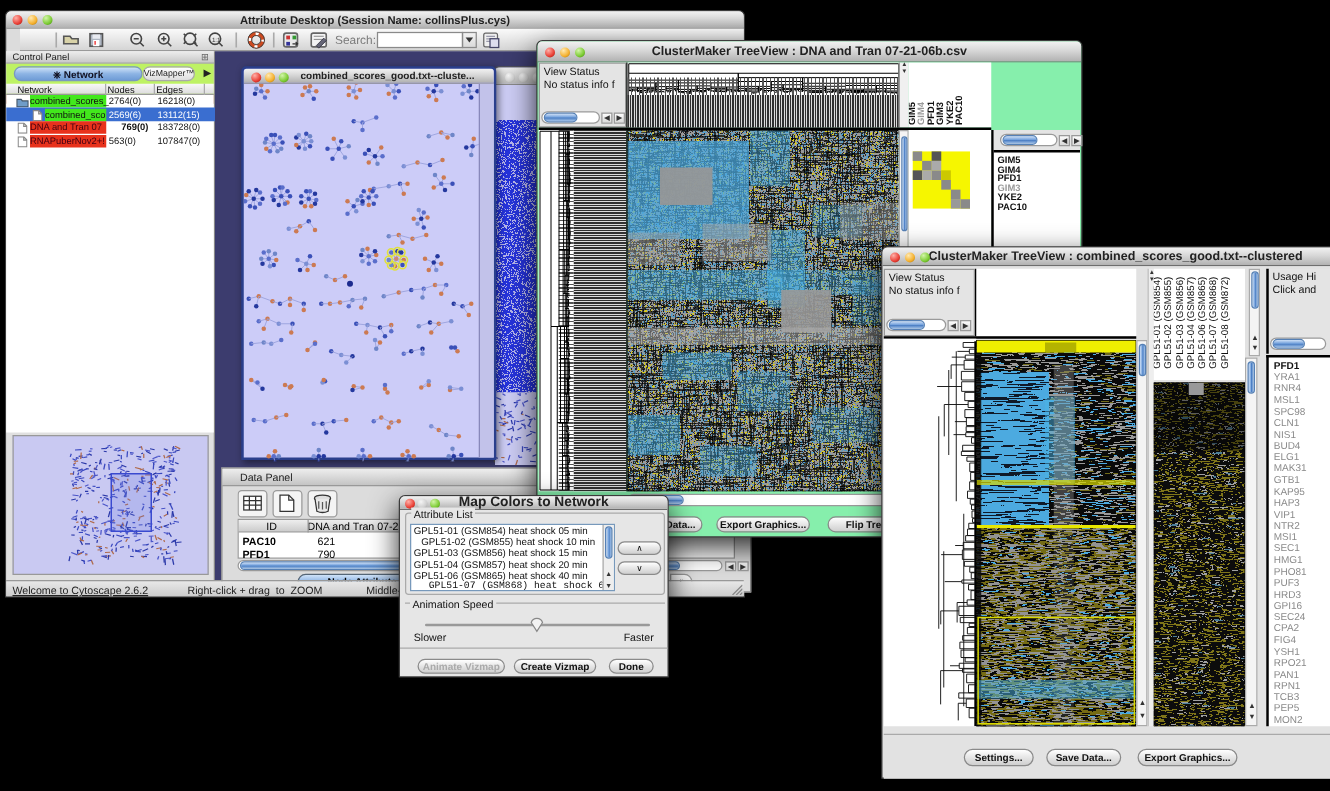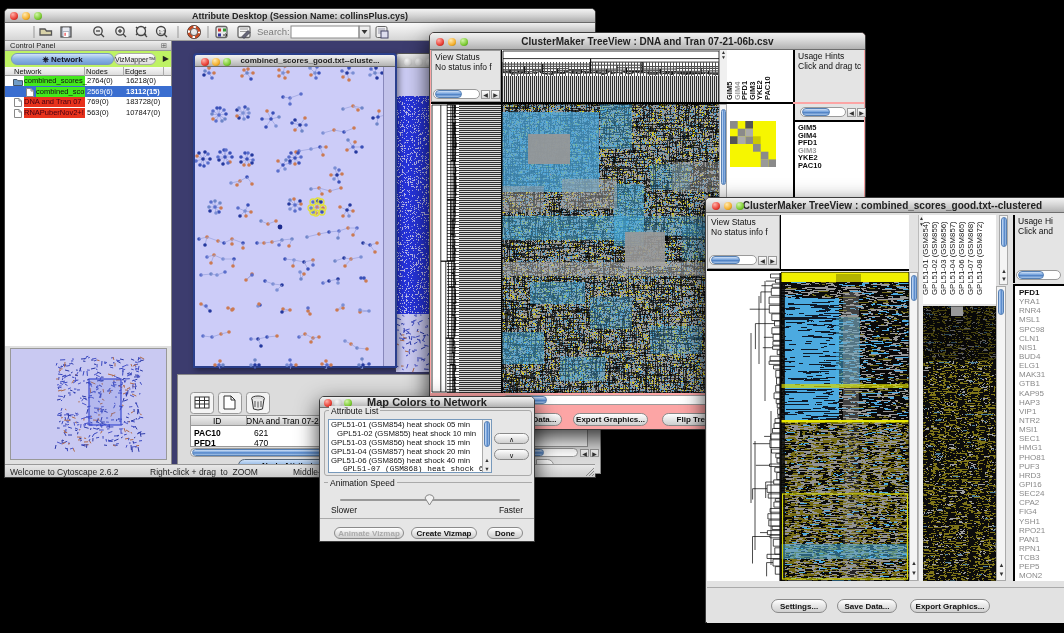--- a/index.html
+++ b/index.html
@@ -13,21 +13,21 @@
 .slider{position:absolute;background:#fff;border:1px solid #9a9a9a;border-radius:6px;}
 .sthumb{position:absolute;top:0px;bottom:0px;border-radius:5px;background:linear-gradient(#cfe0f6,#76a3dd 45%,#4c7fc4 55%,#a8c6ea);border:1px solid #5580b5;}
 .sarr{position:absolute;background:linear-gradient(#fdfdfd,#d9d9d9);border:1px solid #9a9a9a;color:#333;text-align:center;}
 .vlabs div{height:7.6px;line-height:7.6px;font-size:7.5px;font-weight:bold;color:#111;}
 </style></head><body>
 <div class="win" style="left:4px;top:8px;width:592px;height:470px;background:#dcdcdc;z-index:1">
 <div class="tbar" style="height:14px;font-size:9px;font-weight:bold;line-height:14px;">Attribute Desktop (Session Name: collinsPlus.cys)</div>
 <div class="tl r" style="left:5px;top:3px"></div>
     <div class="tl y" style="left:17px;top:3px"></div>
     <div class="tl g" style="left:29px;top:3px"></div>
-<div style="position:absolute;left:0;right:0;top:14px;height:18px;background:linear-gradient(#fafafa,#d5d5d5);border-bottom:1px solid #9a9a9a;padding-left:24px;">
+<div style="position:absolute;left:11px;right:0;top:14px;height:18px;background:linear-gradient(#fafafa,#d5d5d5);border-bottom:1px solid #9a9a9a;padding-left:24px;">
 <svg width="592" height="18">
 <g stroke="#444" stroke-width="1.3" fill="none">
 <line x1="5" y1="3" x2="5" y2="15" stroke="#aaa"></line>
 <path d="M11 12 V6 h5 l1.5 2 h5 V12 Z" fill="#d8d2a8" stroke="#555"></path>
 <rect x="32" y="4" width="10" height="10" fill="#aeb6c2" stroke="#555"></rect>
           <rect x="34" y="4.5" width="6" height="3.5" fill="#e8eaf0" stroke="none"></rect>
           <rect x="34.5" y="9" width="5" height="5" fill="#fff" stroke="none"></rect>
           <rect x="35.5" y="9.8" width="1.2" height="3" fill="#e44" stroke="none"></rect>
 <circle cx="69" cy="8" r="4.2"></circle>
           <line x1="72" y1="11" x2="75" y2="14"></line>
@@ -88,27 +88,27 @@
         <div style="position:absolute;left:19px;top:0;width:61px;height:10px;background:#42e81c;line-height:10px;">combined_scores_</div>
         <span style="position:absolute;left:82px;top:0;line-height:10px;">2764(0)</span>
         <span style="position:absolute;left:121px;top:0;line-height:10px;">16218(0)</span>
 <div style="position:absolute;left:0px;top:10px;width:167px;height:10.5px;background:#3a6ed0;"></div>
         <svg style="position:absolute;left:21px;top:11.5px" width="8" height="9">
           <path d="M0.5 8.5 V0.5 h4.5 l2.5 2.5 V8.5 Z" fill="#fff" stroke="#888"></path>
           <path d="M5 0.5 v2.5 h2.5" fill="none" stroke="#888"></path>
         </svg>
         <div style="position:absolute;left:31px;top:10.5px;width:49px;height:10px;background:#42e81c;line-height:10px;">combined_sco</div>
         <span style="position:absolute;left:82px;top:10.5px;line-height:10px;color:#fff;">2569(6)</span>
-        <span style="position:absolute;left:121px;top:10.5px;line-height:10px;color:#fff;font-weight:bold;">13112(15)</span>
+        <span style="position:absolute;left:121px;top:10.5px;line-height:10px;color:#fff;">13112(15)</span>
 <svg style="position:absolute;left:9px;top:22px" width="8" height="9">
           <path d="M0.5 8.5 V0.5 h4.5 l2.5 2.5 V8.5 Z" fill="#fff" stroke="#888"></path>
           <path d="M5 0.5 v2.5 h2.5" fill="none" stroke="#888"></path>
         </svg>
         <div style="position:absolute;left:19px;top:21px;width:61px;height:10px;background:#e8321c;line-height:10px;color:#401;">DNA and Tran 07</div>
-        <span style="position:absolute;left:82px;top:21px;line-height:10px;">769(0)</span>
+        <span style="position:absolute;left:92px;top:21px;line-height:10px;font-weight:bold;">769(0)</span>
         <span style="position:absolute;left:121px;top:21px;line-height:10px;">183728(0)</span>
 <svg style="position:absolute;left:9px;top:32.5px" width="8" height="9">
           <path d="M0.5 8.5 V0.5 h4.5 l2.5 2.5 V8.5 Z" fill="#fff" stroke="#888"></path>
           <path d="M5 0.5 v2.5 h2.5" fill="none" stroke="#888"></path>
         </svg>
         <div style="position:absolute;left:19px;top:31.5px;width:61px;height:10px;background:#e8321c;line-height:10px;color:#401;">RNAPuberNov2+!</div>
         <span style="position:absolute;left:82px;top:31.5px;line-height:10px;">563(0)</span>
         <span style="position:absolute;left:121px;top:31.5px;line-height:10px;">107847(0)</span>
 </div>
 <div style="position:absolute;left:5px;top:307px;width:157px;height:112px;background:#c9c9f2;border:1px solid #999;"><svg width="155" height="110">
@@ -1316,20 +1316,21 @@
           <circle cx="167" cy="303" r="1.8" fill="#7b8fd4"></circle>
           <line x1="168" y1="298" x2="164" y2="298" stroke="#98a0dc" stroke-width="0.7"></line>
           <circle cx="164" cy="298" r="1.8" fill="#6e86c8"></circle>
           <line x1="168" y1="298" x2="167" y2="292" stroke="#98a0dc" stroke-width="0.7"></line>
           <circle cx="167" cy="292" r="1.8" fill="#6e86c8"></circle>
           <circle cx="168" cy="298" r="1.8" fill="#24389e"></circle>
         </svg></div>
 <div style="position:absolute;right:0;top:12px;width:12px;bottom:0;background:#c2c2ea;border-left:1px solid #8888bb;"></div>
 </div>
 <div style="position:absolute;left:172px;top:365px;width:424px;height:100px;background:#dcdcdc;border:1px solid #888;">
+<div style="position:absolute;left:0;right:0;top:0;height:14px;background:linear-gradient(#eee,#c4c4c4);border-bottom:1px solid #999;font-size:8.5px;color:#222;line-height:14px;padding-left:14px;">Data Panel</div>
 <svg style="position:absolute;left:12px;top:17px" width="90" height="24">
 <rect x="0.5" y="0.5" width="23" height="21" rx="3" fill="#f4f4f4" stroke="#999"></rect>
 <rect x="28.5" y="0.5" width="23" height="21" rx="3" fill="#f4f4f4" stroke="#999"></rect>
 <rect x="56.5" y="0.5" width="23" height="21" rx="3" fill="#f4f4f4" stroke="#999"></rect>
 <rect x="5" y="5" width="14" height="11" fill="#fff" stroke="#333"></rect>
         <path d="M5 8.5 h14 M5 12 h14 M9.5 5 v11 M14.5 5 v11" stroke="#333" stroke-width="1"></path>
 <path d="M34 17 V4 h7 l4 4 v9 z" fill="#fff" stroke="#333"></path>
         <path d="M41 4 v4 h4" fill="none" stroke="#333"></path>
 <ellipse cx="68" cy="6.5" rx="6.5" ry="2.5" fill="#ddd" stroke="#333"></ellipse>
         <path d="M62 7 l1.5 10 q4.5 2 9 0 L74 7" fill="#e8e8e8" stroke="#333"></path>
@@ -1337,40 +1338,40 @@
 </svg>
 <div style="position:absolute;left:12px;top:40px;right:12px;height:32px;background:#fff;border:1px solid #999;font-size:8.5px;">
         <div style="position:absolute;left:0;right:0;top:0;height:10px;background:linear-gradient(#eee,#ccc);border-bottom:1px solid #999;">
           <span style="position:absolute;left:22px;">ID</span>
           <span style="position:absolute;left:55px;">DNA and Tran 07-21-06b</span>
           <i style="position:absolute;left:55px;top:0;height:10px;border-left:1px solid #999;"></i>
         </div>
         <div style="position:absolute;left:3px;top:12px;font-weight:bold;">PAC10</div>
         <div style="position:absolute;left:63px;top:12px;">621</div>
         <div style="position:absolute;left:3px;top:22px;font-weight:bold;">PFD1</div>
-        <div style="position:absolute;left:63px;top:22px;">470</div>
+        <div style="position:absolute;left:63px;top:22px;">790</div>
       </div>
 <div class="slider" style="left:12px;top:73px;width:388px;height:9px;border-radius:5px;">
         <div class="sthumb" style="left:1px;width:352px;"></div>
       </div>
 <div class="sarr" style="left:402px;top:74px;width:9px;height:8px;font-size:6px;line-height:8px;">◀</div>
       <div class="sarr" style="left:412px;top:74px;width:9px;height:8px;font-size:6px;line-height:8px;">▶</div>
 <div style="position:absolute;left:60px;top:84px;width:130px;height:13px;border-radius:7px;background:linear-gradient(#cfe2f8,#8db4e4 50%,#6f9cd6);border:1px solid #567;font-size:8px;font-weight:bold;text-align:center;line-height:12px;">Node Attribute Brows</div>
 <div style="position:absolute;left:358px;top:84px;width:18px;height:13px;border-radius:0 7px 7px 0;background:linear-gradient(#fff,#ddd);border:1px solid #999;font-size:8px;text-align:center;line-height:12px;">r</div>
 </div>
 <div style="position:absolute;left:0;right:0;bottom:0;height:13px;background:linear-gradient(#e8e8e8,#ccc);border-top:1px solid #999;font-size:8.5px;color:#222;">
-      <span style="position:absolute;left:5px;top:2px;">Welcome to Cytoscape 2.6.2</span>
+      <span style="position:absolute;left:5px;top:2px;text-decoration:underline;">Welcome to Cytoscape 2.6.2</span>
       <span style="position:absolute;left:145px;top:2px;">Right-click + drag&nbsp; to&nbsp; ZOOM</span>
       <span style="position:absolute;left:288px;top:2px;">Middle-</span>
     </div>
 <svg style="position:absolute;right:1px;bottom:1px" width="9" height="9">
       <path d="M1 9 L9 1 M4 9 L9 4 M7 9 L9 7" stroke="#888" stroke-width="1" fill="none"></path>
     </svg>
 </div>
-<div class="win" style="left:429px;top:32px;width:437px;height:398px;background:#fca5a5;z-index:2">
+<div class="win" style="left:429px;top:32px;width:437px;height:398px;background:#86efac;z-index:2">
 <div class="tbar" style="height:17px;font-size:10px;font-weight:bold;line-height:17px;">ClusterMaker TreeView : DNA and Tran 07-21-06b.csv</div>
 <div class="tl r" style="left:6px;top:4.5px"></div>
     <div class="tl y" style="left:18px;top:4.5px"></div>
     <div class="tl g" style="left:30px;top:4.5px"></div>
 <div style="position:absolute;left:1px;top:17px;width:70px;height:52px;background:#e4e4e4;border:1px solid #999;font-size:8.5px;color:#111;padding:2px 0 0 3px;line-height:9.5px;">View Status<br>No status info f</div>
 <div class="slider" style="left:3px;top:56px;width:47px;height:10px;">
       <div class="sthumb" style="left:1px;width:27px;"></div>
     </div>
 <div class="sarr" style="left:51px;top:57px;width:9px;height:9px;font-size:6px;line-height:9px;">◀</div>
     <div class="sarr" style="left:61px;top:57px;width:9px;height:9px;font-size:6px;line-height:9px;">▶</div>
@@ -1581,21 +1582,20 @@
       <div style="font-size:5px;line-height:5px;color:#333;text-align:center;">▲<br>▼</div>
     </div>
 <div style="position:absolute;left:297px;top:17px;width:66px;height:52px;background:#fff;"><svg width="66" height="52">
         <text transform="translate(5.0,50) rotate(-90)" x="0" y="0" font-size="7.5" font-weight="bold" fill="#111" font-family="Liberation Sans">GIM5</text>
         <text transform="translate(12.5,50) rotate(-90)" x="0" y="0" font-size="7.5" font-weight="bold" fill="#9a9a9a" font-family="Liberation Sans">GIM4</text>
         <text transform="translate(20.0,50) rotate(-90)" x="0" y="0" font-size="7.5" font-weight="bold" fill="#111" font-family="Liberation Sans">PFD1</text>
         <text transform="translate(27.5,50) rotate(-90)" x="0" y="0" font-size="7.5" font-weight="bold" fill="#111" font-family="Liberation Sans">GIM3</text>
         <text transform="translate(35.0,50) rotate(-90)" x="0" y="0" font-size="7.5" font-weight="bold" fill="#111" font-family="Liberation Sans">YKE2</text>
         <text transform="translate(42.5,50) rotate(-90)" x="0" y="0" font-size="7.5" font-weight="bold" fill="#111" font-family="Liberation Sans">PAC10</text>
       </svg></div>
-<div style="position:absolute;left:363px;top:17px;right:1px;height:52px;background:#e4e4e4;border-left:2px solid #000;font-size:8.5px;color:#111;padding:2px 0 0 3px;line-height:9.5px;">Usage Hints<br>Click and drag tc</div>
 <div style="position:absolute;left:1px;top:69px;width:362px;height:2px;background:#000;"></div>
 <div style="position:absolute;left:1px;top:71px;width:70px;height:289px;background:#fff;">
       <div style="position:absolute;left:28px;top:0;width:42px;height:289px;background:repeating-linear-gradient(#303030 0 1.2px,#dcdcdc 1.2px 2px);"></div>
       <div style="position:absolute;left:16px;top:0;width:12px;height:289px;background:repeating-linear-gradient(#555 0 1px,rgba(0,0,0,0) 1px 3px);"></div>
       <svg style="position:absolute;left:0;top:0" width="70" height="289">
         <path d="M9.8 1.0H1.0V288.0H9.8" fill="none" stroke="#000" stroke-width="0.8"></path>
         <path d="M16.2 1.0H9.8V157.2H16.2" fill="none" stroke="#000" stroke-width="0.8"></path>
         <path d="M19.9 1.0H16.2V95.7H19.9" fill="none" stroke="#000" stroke-width="0.8"></path>
         <path d="M21.5 1.0H19.9V56.5H21.5" fill="none" stroke="#000" stroke-width="0.8"></path>
         <path d="M22.9 1.0H21.5V19.3H22.9" fill="none" stroke="#000" stroke-width="0.8"></path>

